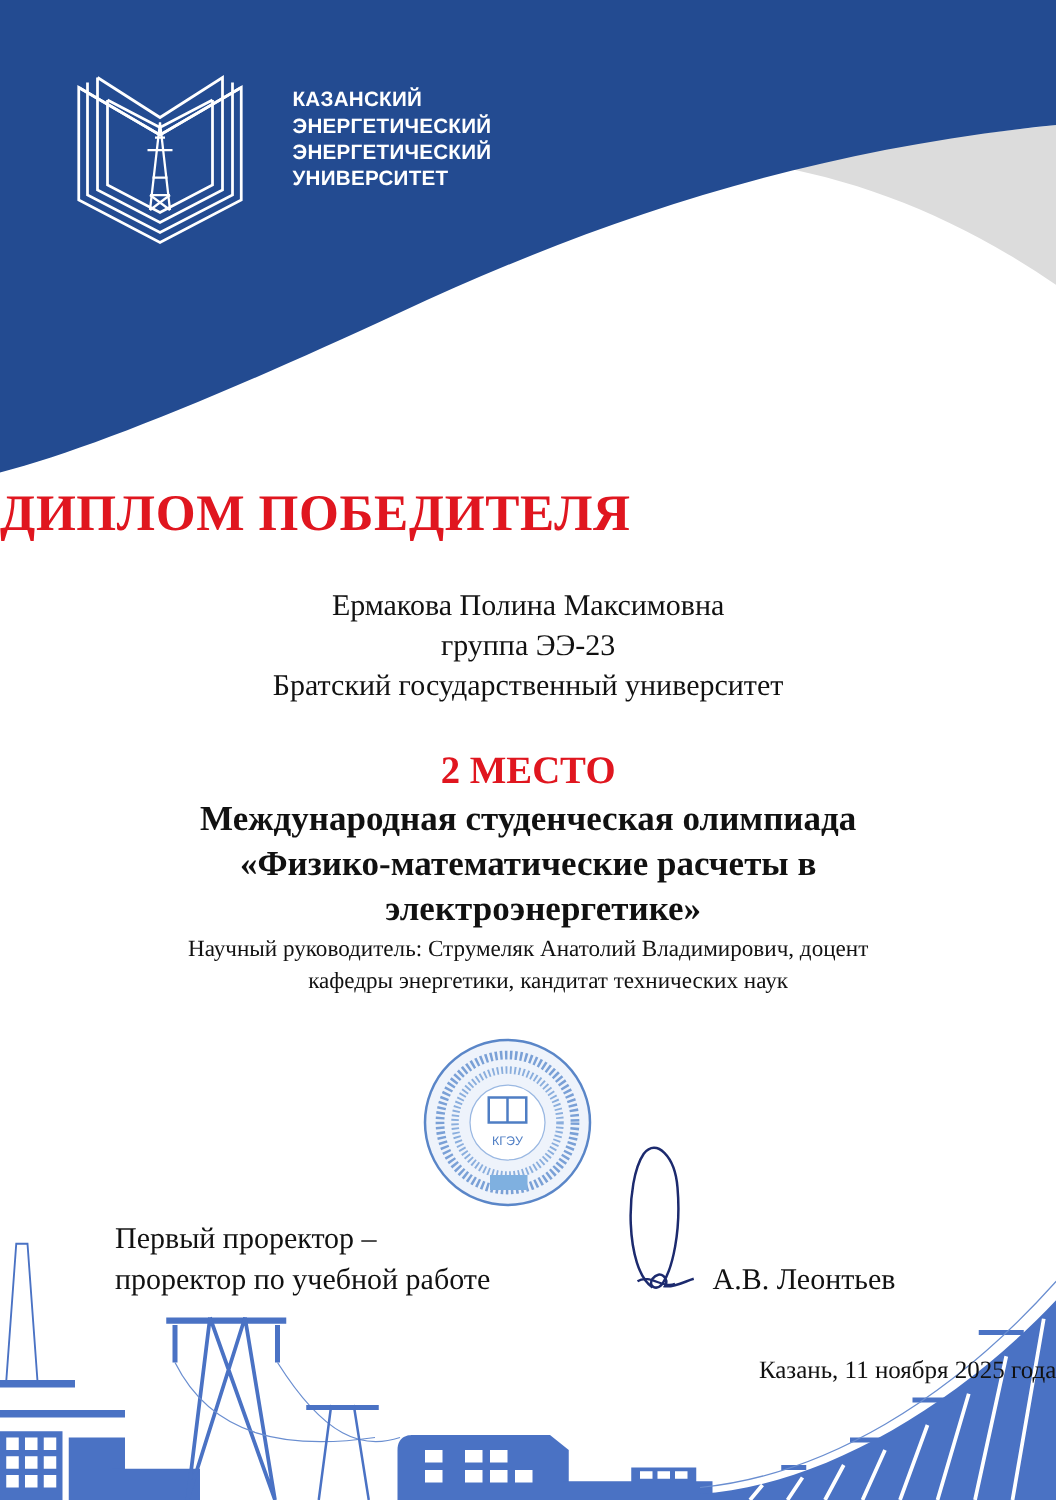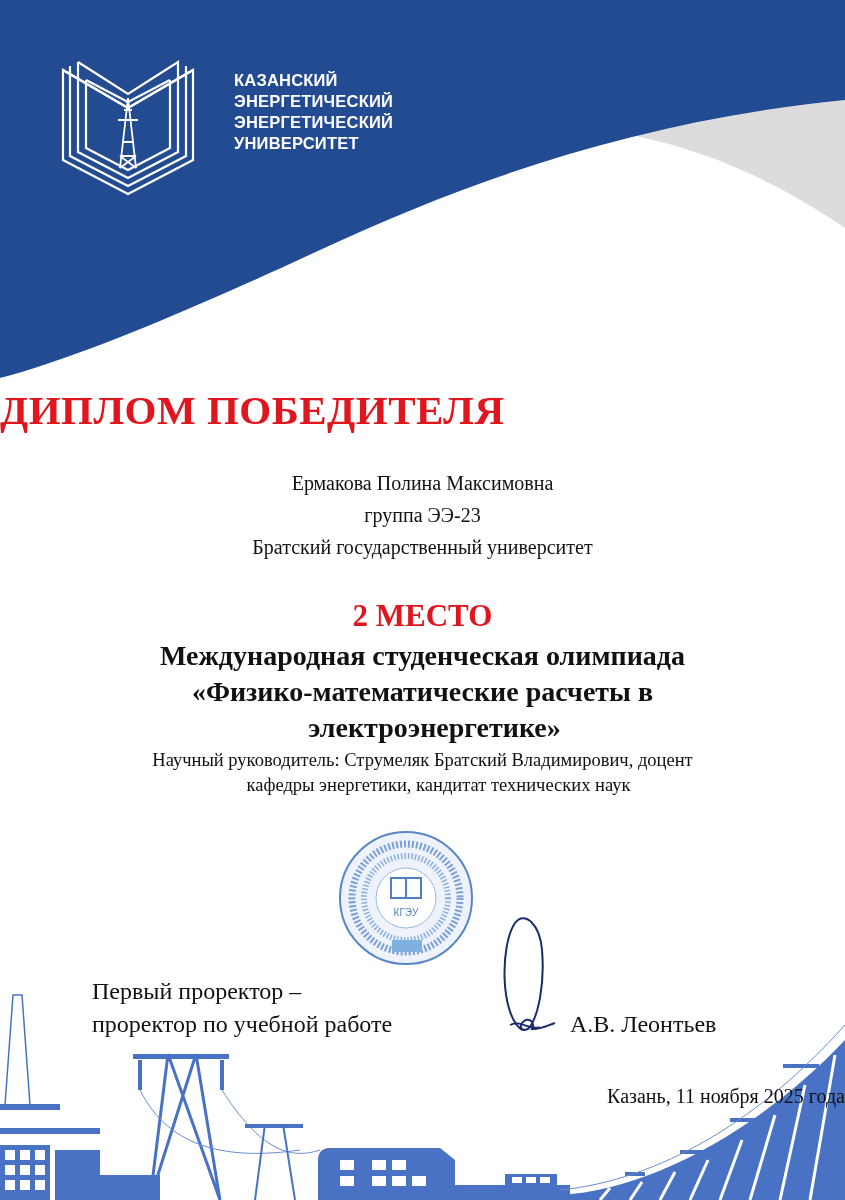--- a/index.html
+++ b/index.html
@@ -2,21 +2,21 @@
 <html><head>
 <meta charset="utf-8">
 <style>
   html, body { margin: 0; padding: 0; background: #ffffff; }
   body { width: 845px; height: 1200px; position: relative; overflow: hidden; font-family: "Liberation Serif", serif; color: #111; }
   .header-bg { position: absolute; left: 0; top: 0; width: 845px; height: 380px; }
   .logo { position: absolute; left: 58px; top: 58px; width: 160px; height: 140px; }
   .uni-name { position: absolute; left: 234px; top: 70px; color: #ffffff; font-family: "Liberation Sans", sans-serif; font-weight: bold; font-size: 16.5px; line-height: 21px; letter-spacing: 0.2px; }
   .uni-name div { white-space: nowrap; }
   .title { position: absolute; left: 0; width: 845px; top: 386px; color: #e0161f; font-family: "Liberation Serif", serif; font-weight: bold; font-size: 41px; letter-spacing: 0.5px; }
-  .line { position: absolute; left: 0; width: 845px; text-align: center; font-size: 20px; white-space: nowrap; }
+  .line { position: absolute; left: 0; width: 845px; text-align: center; font-size: 24px; white-space: nowrap; }
   .place { position: absolute; left: 0; width: 845px; top: 598px; text-align: center; color: #e0161f; font-weight: bold; font-size: 31px; }
   .olymp { position: absolute; left: 0; width: 845px; text-align: center; font-weight: bold; font-size: 28px; white-space: nowrap; }
   .sup { position: absolute; left: 0; width: 845px; text-align: center; font-size: 18.5px; white-space: nowrap; }
   .stamp { position: absolute; left: 336px; top: 828px; width: 140px; height: 140px; }
   .signature { position: absolute; left: 470px; top: 905px; width: 110px; height: 135px; }
   .sign-role { position: absolute; font-size: 24px; white-space: nowrap; }
   .city-art { position: absolute; left: 0; top: 985px; width: 845px; height: 215px; }
 </style>
 </head>
 <body>
@@ -56,21 +56,21 @@
 <div class="line" style="top:472px;">Ермакова Полина Максимовна</div>
 <div class="line" style="top:504px;">группа ЭЭ-23</div>
 <div class="line" style="top:536px; left:0;">Братский государственный университет</div>
 
 <div class="place">2 МЕСТО</div>
 
 <div class="olymp" style="top:640px;">Международная студенческая олимпиада</div>
 <div class="olymp" style="top:676px;">«Физико-математические расчеты в</div>
 <div class="olymp" style="top:712px;margin-left:12px;">электроэнергетике»</div>
 
-<div class="sup" style="top:750px;">Научный руководитель: Струмеляк Братский Владимирович, доцент</div>
+<div class="sup" style="top:750px;">Научный руководитель: Струмеляк Анатолий Владимирович, доцент</div>
 <div class="sup" style="top:775px;margin-left:16px;">кафедры энергетики, кандитат технических наук</div>
 
 <svg class="stamp" viewBox="0 0 140 140">
   <circle cx="70" cy="70" r="66" fill="#eef3fb" stroke="#5a86c8" stroke-width="2"></circle>
   <circle cx="70" cy="70" r="54" fill="none" stroke="#7aa0d6" stroke-width="7" stroke-dasharray="2 2"></circle>
   <circle cx="70" cy="70" r="42" fill="none" stroke="#8aaedd" stroke-width="6" stroke-dasharray="1.5 2"></circle>
   <circle cx="70" cy="70" r="30" fill="#ffffff" stroke="#9ab8e2" stroke-width="1"></circle>
   <rect x="55" y="50" width="30" height="20" fill="none" stroke="#4f7ec4" stroke-width="2"></rect>
   <path d="M70,50 L70,70" stroke="#4f7ec4" stroke-width="2"></path>
   <text x="70" y="88" text-anchor="middle" font-family="Liberation Sans, sans-serif" font-size="10" fill="#4f7ec4">КГЭУ</text>

